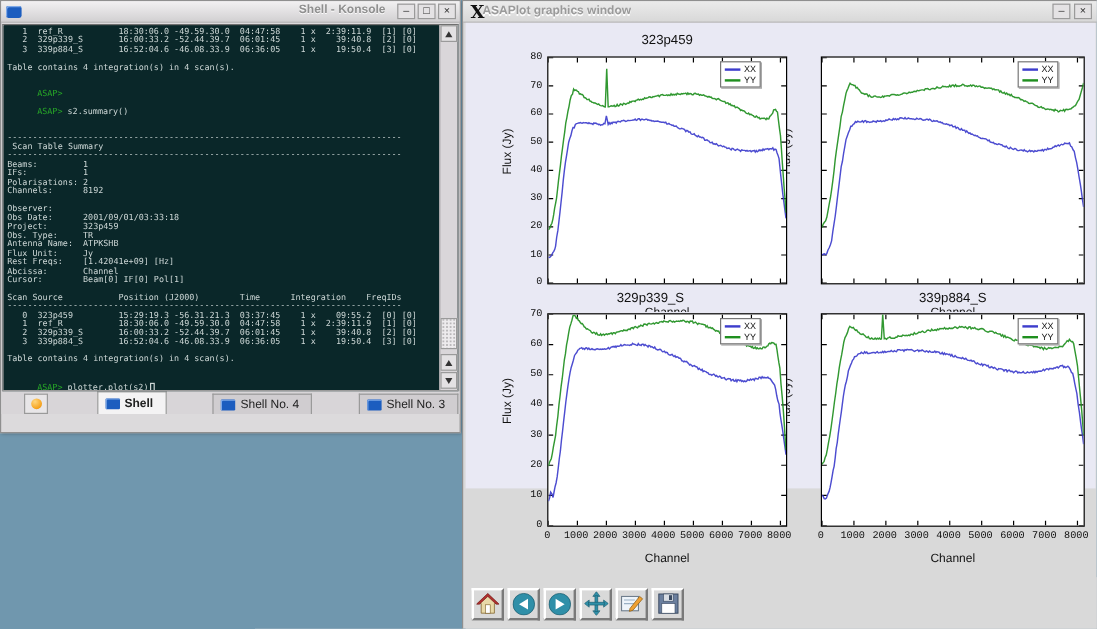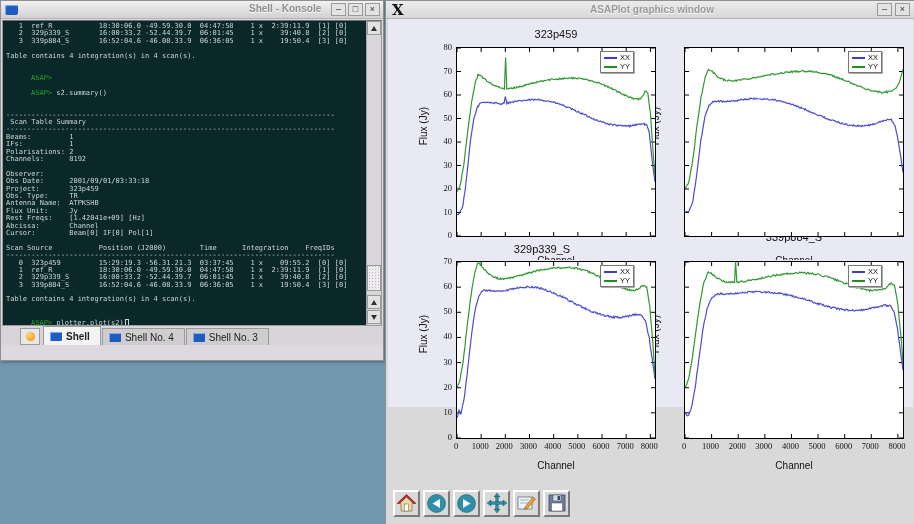--- a/index.html
+++ b/index.html
@@ -32,59 +32,59 @@
   .sbar { width:15px; background:#D9D6D9; border-left:1px solid #a8a6a8; position:relative; }
   .sb-btn { position:absolute; left:0; width:14px; height:14px; background:#E3E1E3; border:1px solid #9a9a9a;
             display:flex; align-items:center; justify-content:center; }
   .tri-up { width:0; height:0; border-left:3px solid transparent; border-right:3px solid transparent; border-bottom:5px solid #333; }
   .tri-dn { width:0; height:0; border-left:3px solid transparent; border-right:3px solid transparent; border-top:5px solid #333; }
   .sb-thumb { position:absolute; left:0; top:244px; width:14px; height:26px; background:#EDEBED;
               border:1px solid #9a9a9a; background-image:radial-gradient(#b9b7b9 1px, transparent 1px);
               background-size:3px 3px; background-position:3px 8px; }
   .sb-up2 { top:274px; } .sb-dn2 { top:289px; } .sb-up1 { top:0; }
   
-  .tabbar { height:19px; display:flex; align-items:flex-end; background:#D8D5D8; padding-left:19px; }
+  .tabbar { height:19px; display:flex; align-items:flex-end; background:#D8D5D8; padding-left:19px;justify-content:space-between; }
   .lampbtn { width:20px; height:17px; border:1px solid #9a9a9a; background:#E8E6E8; display:flex;
              align-items:center; justify-content:center; margin-right:3px; margin-bottom:0; }
   .lamp { width:9px; height:9px; border-radius:50%; background:radial-gradient(circle at 35% 30%, #ffd67d, #F5A11C 70%, #c77d10); }
   .ktab { height:17px; display:flex; align-items:center; gap:4px; padding:0 10px 0 6px; font-size:10px; color:#222;
           border:1px solid #9a9a9a; border-bottom:none; background:#D0CDD0; margin-right:1px; }
   .ktab.active { background:#F4F3F4; height:19px; font-weight:bold; }
   .tabicon { width:12px; height:9px; background:#1c5dbf; border-radius:1px; box-shadow:inset 1px 1px 0 #7ea9e8; }
 
   
   .plotwin { position:absolute; left:385px; top:0; width:529px; height:524px; background:#D9D9D9;
              border-left:1px solid #8f8f8f; border-top:1px solid #8f8f8f; }
   .p-titlebar { height:18px; background:linear-gradient(#EBEBEB,#D8D8D8); border-bottom:1px solid #b5b3b5; position:relative; }
   .xlogo { position:absolute; left:6px; top:0px; font-size:15px; font-weight:bold; color:#111; font-family:"DejaVu Serif", serif; }
-  .p-title { position:absolute; left:4px; right:0; text-align:center; top:3px; font-size:10px; font-weight:bold;
+  .p-title { position:absolute; left:16px; right:0; top:3px; font-size:10px; font-weight:bold;
              color:#9a9a9a; text-shadow:0 1px 0 rgba(255,255,255,.9); }
   .winbtns2 { position:absolute; right:4px; top:2px; display:flex; gap:3px; }
 
   .canvas { position:absolute; left:2px; top:18px; width:525px; height:388px; background:#E9E9F4; }
   .axes { position:absolute; background:#fff; border:1px solid #000; }
   .sp0-ax { left:68px;  top:28px;  width:200px; height:190px; }
   .sp1-ax { left:296px; top:28px;  width:220px; height:190px; }
   .sp2-ax { left:68px;  top:242px; width:200px; height:178px; }
   .sp3-ax { left:296px; top:242px; width:220px; height:178px; }
   .axes svg { position:absolute; left:0; top:0; }
   .sp-title { position:absolute; font-size:11px; color:#111; text-align:center; }
   .t0 { left:68px;  top:9px;   width:200px; }
   .t1 { left:296px; top:9px;   width:220px; }
   .t2 { left:54px;  top:224px; width:200px; }
-  .t3 { left:296px; top:212px; width:220px; }
+  .t3 { left:296px; top:224px; width:220px; }
   .ylab { position:absolute; font-size:10px; color:#111; writing-mode:vertical-rl; transform:rotate(180deg); }
   .yl0 { left:30px;  top:88px; }  .yl1 { left:262px; top:88px; }
   .yl2 { left:30px;  top:296px; } .yl3 { left:262px; top:296px; }
   .xlab { position:absolute; font-size:10px; color:#111; text-align:center; }
   .xl2 { left:68px; top:441px; width:200px; } .xl3 { left:296px; top:441px; width:220px; }
   .chan-sliver { position:absolute; height:5px; overflow:hidden; text-align:center; font-size:10px; color:#111; }
   .cs0 { left:68px; top:236px; width:200px; } .cs1 { left:296px; top:236px; width:220px; }
   .chan-sliver span { display:inline-block; margin-top:-8px; }
-  .ticklab { position:absolute; font-size:8.5px; color:#111; font-family:Liberation Serif, serif; }
+  .ticklab { position:absolute; font-size:8.5px; color:#111; font-family:Liberation Mono, monospace; }
   .legend { position:absolute; background:#fff; border:1px solid #777; box-shadow:1px 1px 0 #aaa;
             font-size:7.5px; color:#111; padding:1px 3px; line-height:9px; }
   .lg0 { left:212px; top:32px; } .lg1 { left:460px; top:32px; }
   .lg2 { left:212px; top:246px; } .lg3 { left:460px; top:246px; }
   .lg-row { display:flex; align-items:center; gap:3px; }
   .lg-sw { width:13px; height:2px; }
 
   .ptoolbar { position:absolute; left:2px; top:480px; width:527px; height:44px; background:#D9D9D9;
               display:flex; align-items:center; gap:3px; padding-left:5px; }
   .tbtn { width:27px; height:27px; background:#D9D9D9; border-top:2px solid #fff; border-left:2px solid #fff;

